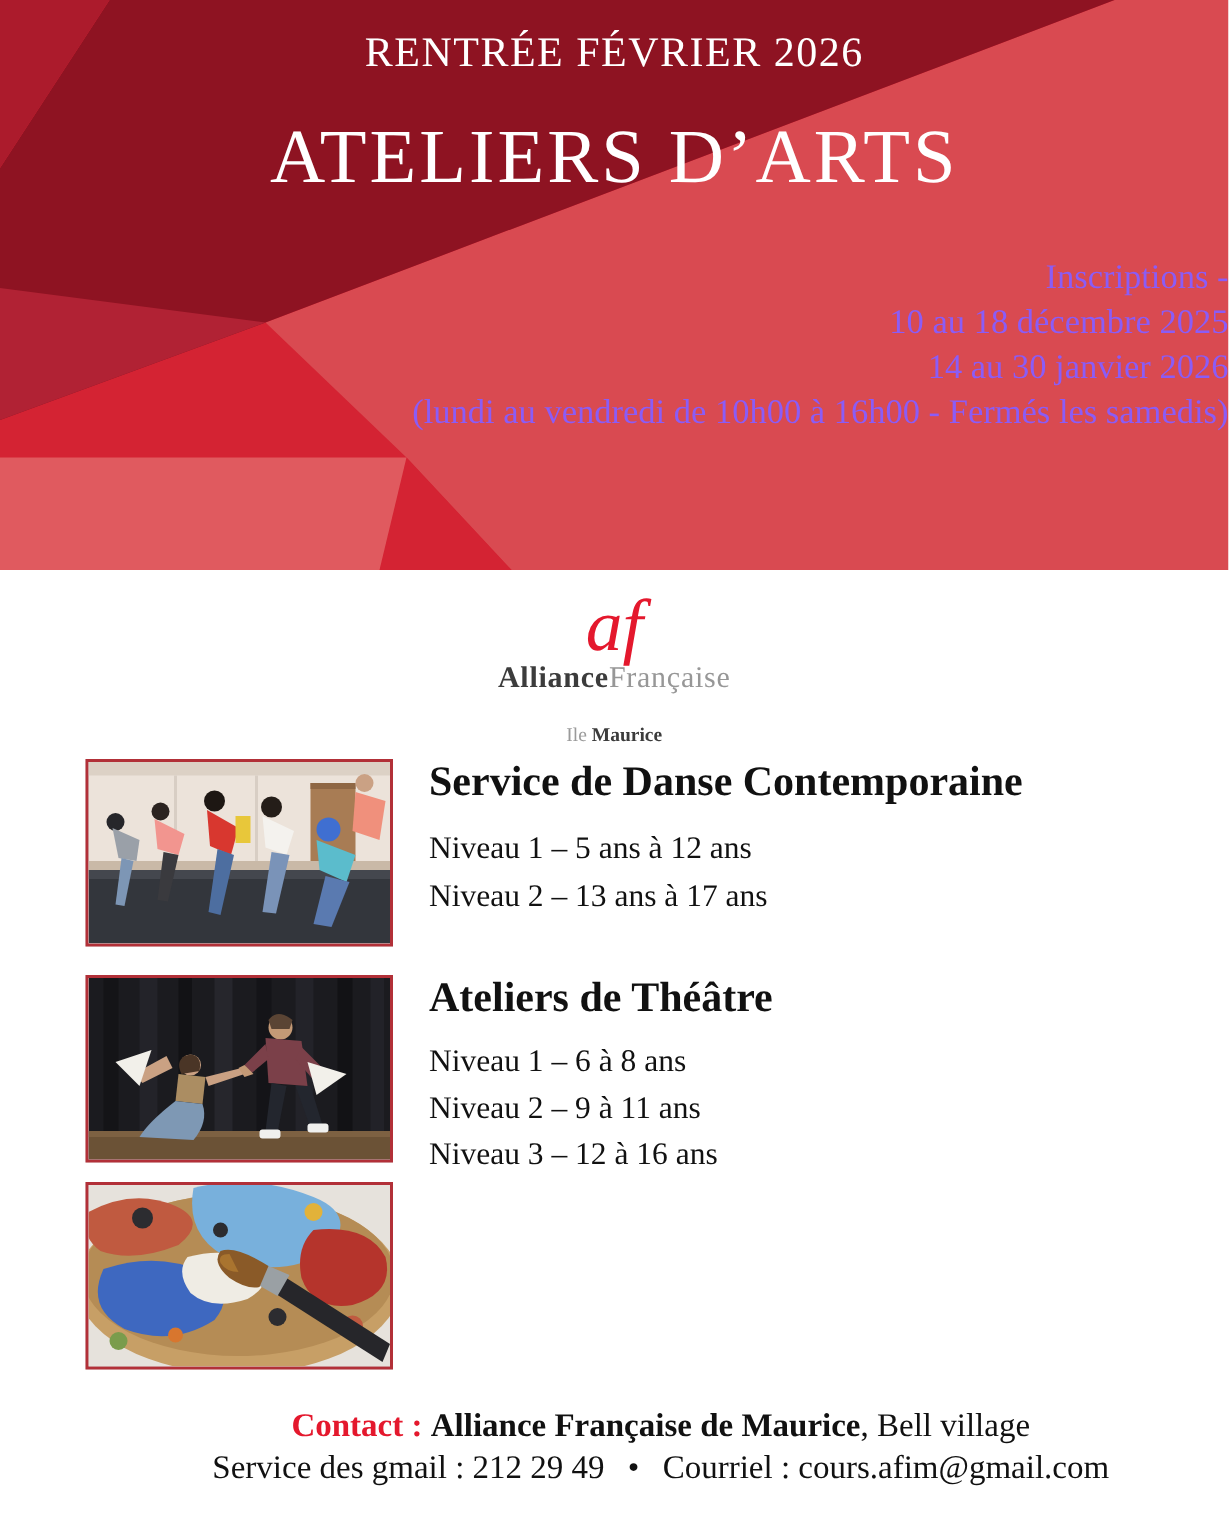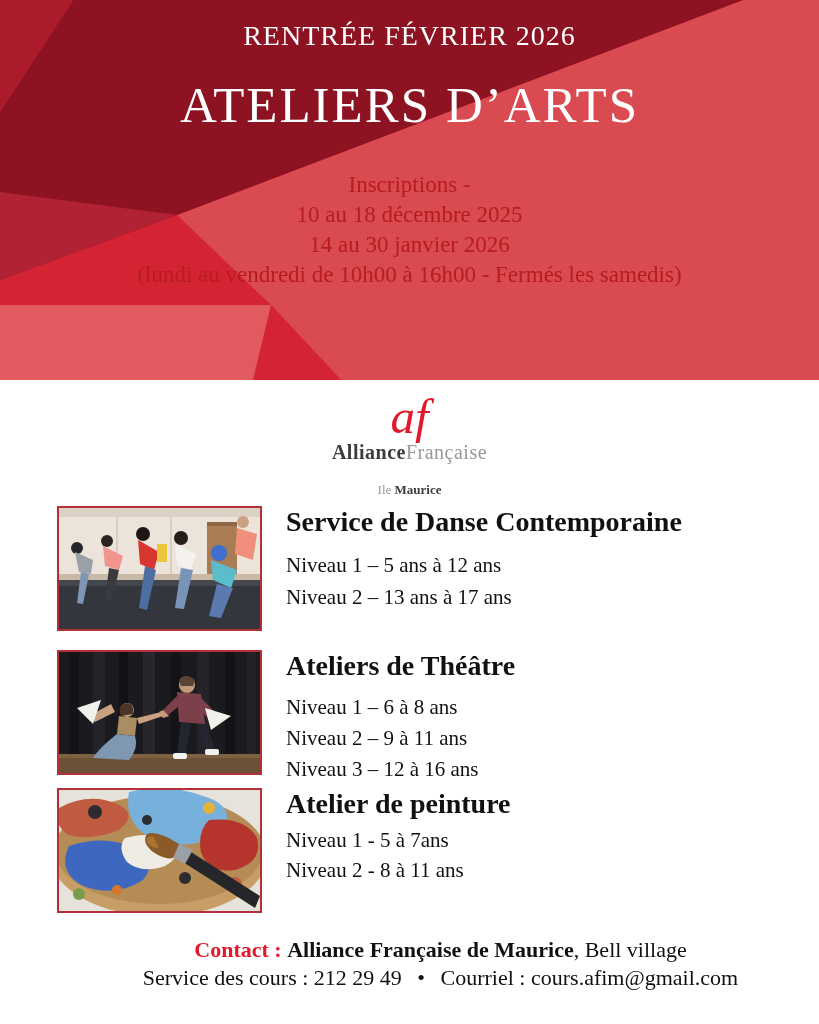--- a/index.html
+++ b/index.html
@@ -12,22 +12,22 @@
   .header svg{display:block;width:819px;height:380px;}
   .kicker{
     position:absolute;left:0;top:20px;width:100%;text-align:center;
     color:#ffffff;font-size:28px;letter-spacing:1px;font-weight:400;
   }
   .main-title{
     position:absolute;left:0;top:76px;width:100%;text-align:center;
     color:#ffffff;font-size:51px;letter-spacing:2px;font-weight:400;white-space:nowrap;
   }
   .inscriptions{
-    position:absolute;left:0;top:170px;width:100%;text-align:center;
-    color:#b91c1c;font-size:23px;line-height:30px;
+    position:absolute;left:0;top:170px;width:100%;text-align:right;
+    color:#8b5cf6;font-size:23px;line-height:30px;
   }
   
   .logo{position:absolute;left:0;top:392px;width:100%;text-align:center;line-height:1;}
   .logo .monogram{
     font-style:italic;font-size:49px;line-height:50px;color:#e4182d;font-weight:400;
   }
   .logo .name{margin-top:0;font-size:20px;letter-spacing:.5px;}
   .logo .name .bold{color:#3c3c3c;font-weight:700;}
   .logo .name .light{color:#979797;font-weight:400;}
   .logo .region{margin-top:21px;font-size:13px;}
@@ -203,36 +203,29 @@
           <circle cx="20" cy="104" r="6" fill="#7a9c4c"></circle>
         </g>
         <g>
           <polygon points="196,118 201,106 132,62 124,72" fill="#26262a"></polygon>
           <polygon points="134,60 126,74 112,66 120,54" fill="#9aa0a4"></polygon>
           <path d="M120 54 Q98 40 88 44 Q82 52 94 62 Q106 70 114 68 Z" fill="#8a5a28"></path>
           <path d="M94 46 Q86 46 88 52 Q92 58 100 58 Z" fill="#a9742f"></path>
         </g>
       </svg>
     </div>
-    <div class="info">
-      <h2>Atelier de peinture</h2>
-      <ul class="levels">
-        <li>Niveau 1 - 5 à 7ans</li>
-        <li>Niveau 2 - 8 à 11 ans</li>
-      </ul>
-    </div>
   </section>
 
   <div class="contact">
     <div>
       <span class="red">Contact :</span>
       <span class="bold">Alliance Française de Maurice</span><span>, Bell village</span>
     </div>
     <div>
-      <span>Service des cours :</span>
+      <span>Service des gmail :</span>
       <span>212 29 49</span>
       <span class="bullet">•</span>
       <span>Courriel :</span>
       <span>cours.afim@gmail.com</span>
     </div>
   </div>
 
 </div>
 
 </body></html>

